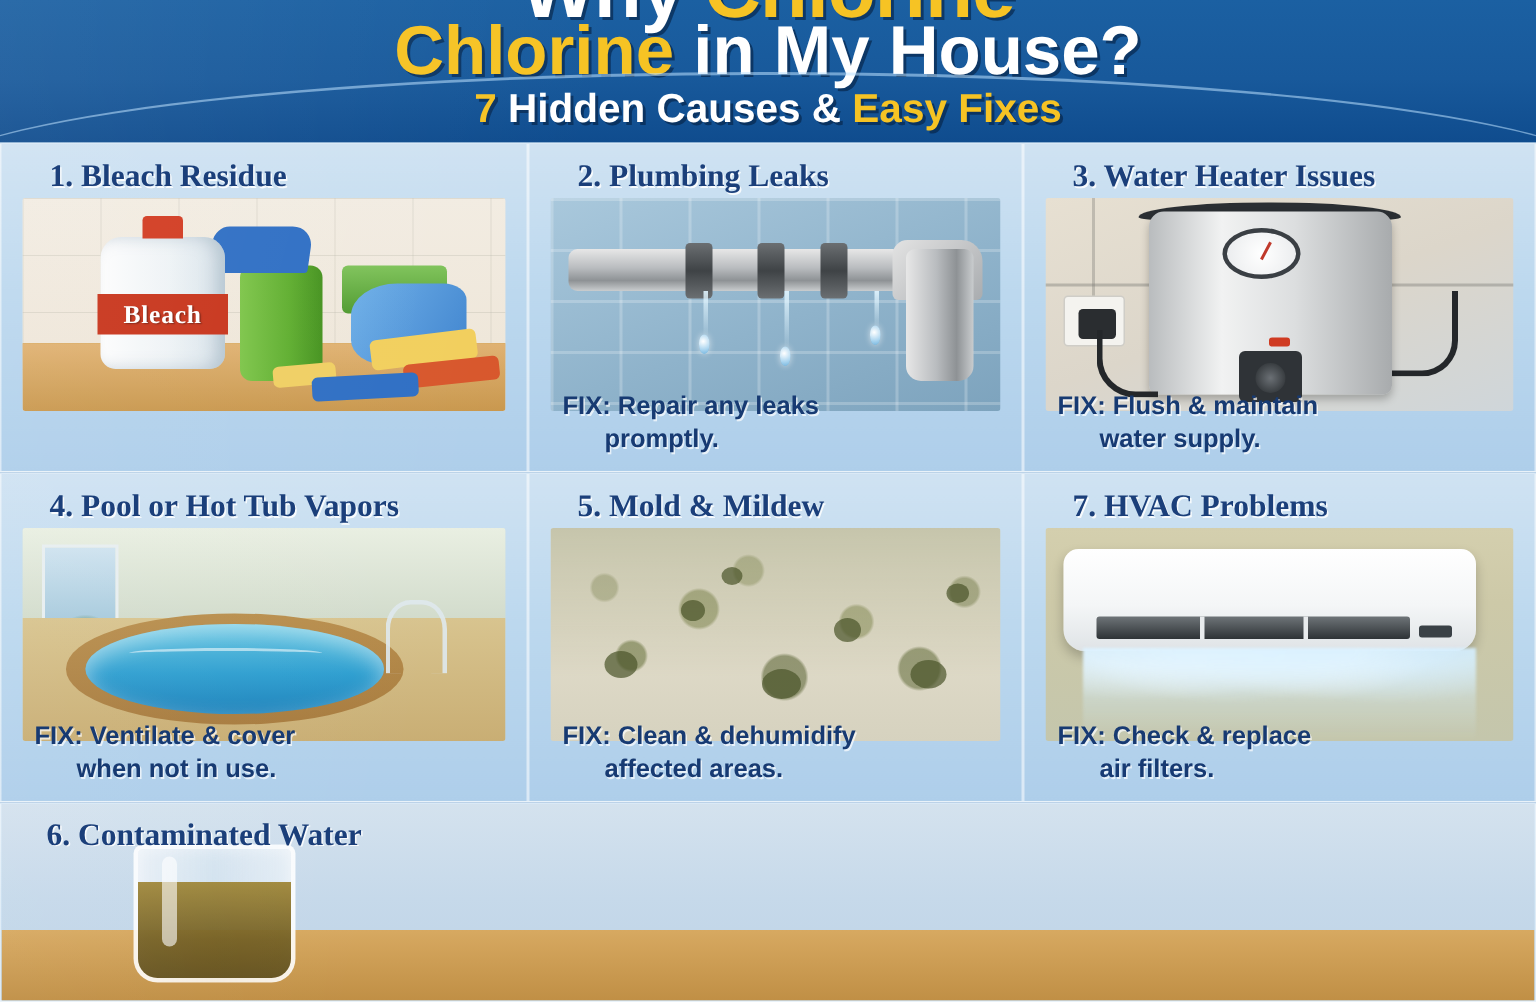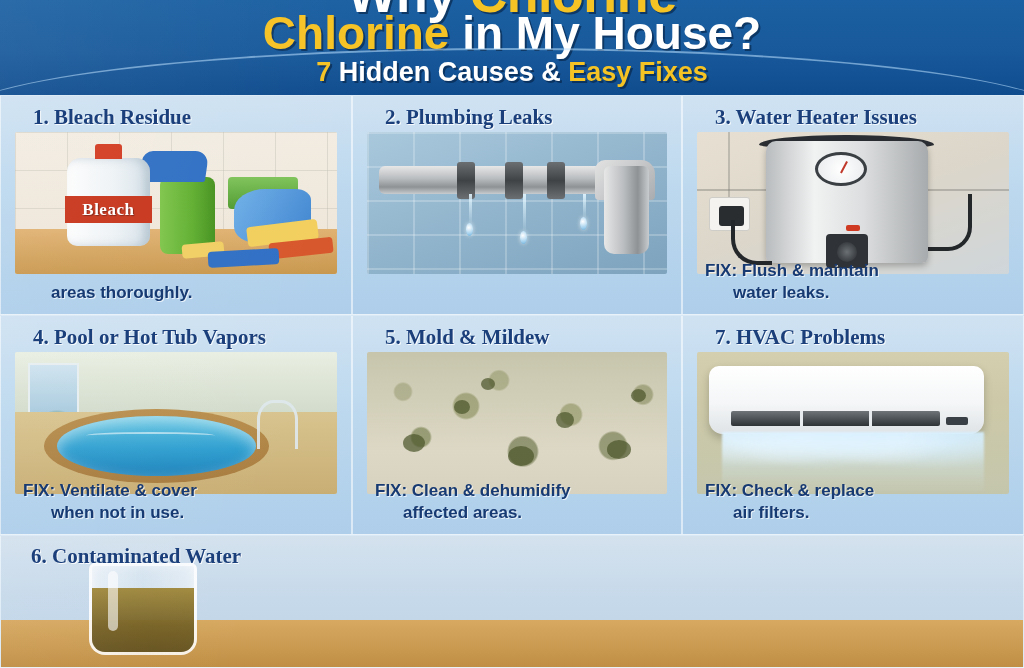--- a/index.html
+++ b/index.html
@@ -448,21 +448,20 @@
           <div class="sponge-y"></div>
           <div class="sponge-r"></div>
           <div class="spray"></div>
           <div class="jug">
             <div class="jug-label">Bleach</div>
           </div>
           <div class="sponge-y2"></div>
           <div class="blue-cloth"></div>
         </div>
         <div class="fix">
-          <span class="l2">areas thoroughly.</span>
         </div>
       </div>
 
       <div class="cell c2">
         <div class="cell-title left">2. Plumbing Leaks</div>
         <div class="art">
           <div class="pipes-bg"></div>
           <div class="tilegrid"></div>
           <div class="pipe-h"></div>
           <div class="coupler" style="left:30%"></div>
@@ -470,41 +469,45 @@
           <div class="coupler" style="left:60%"></div>
           <div class="pipe-el"></div>
           <div class="pipe-v"></div>
           <div class="dripstreak" style="left:34%; top:44%; height:22%"></div>
           <div class="dripstreak" style="left:52%; top:44%; height:28%"></div>
           <div class="dripstreak" style="left:72%; top:44%; height:18%"></div>
           <div class="drip" style="left:33%; top:64%"></div>
           <div class="drip" style="left:51%; top:70%"></div>
           <div class="drip" style="left:71%; top:60%"></div>
         </div>
+        <div class="fix">
+          <span>FIX: Repair any leaks</span>
+          <span class="l2">promptly.</span>
+        </div>
       </div>
 
       <div class="cell c3">
         <div class="cell-title left">3. Water Heater Issues</div>
         <div class="art">
           <div class="wh-bg"></div>
           <div class="wh-wall"></div>
           <div class="wh-wall2"></div>
           <div class="wh-cord2"></div>
           <div class="wh-top"></div>
           <div class="wh-tank"></div>
           <div class="wh-gauge"></div>
           <div class="wh-redled"></div>
           <div class="wh-knob"></div>
           <div class="wh-outlet"></div>
           <div class="wh-plug"></div>
           <div class="wh-cord"></div>
         </div>
         <div class="fix">
           <span>FIX: Flush &amp; maintain</span>
-          <span class="l2">water leaks.</span>
+          <span class="l2">water supply.</span>
         </div>
       </div>
     </div>
 
     <div class="row row2">
 
       <div class="cell c1">
         <div class="cell-title left">4. Pool or Hot Tub Vapors</div>
         <div class="art">
           <div class="pool-bg"></div>

